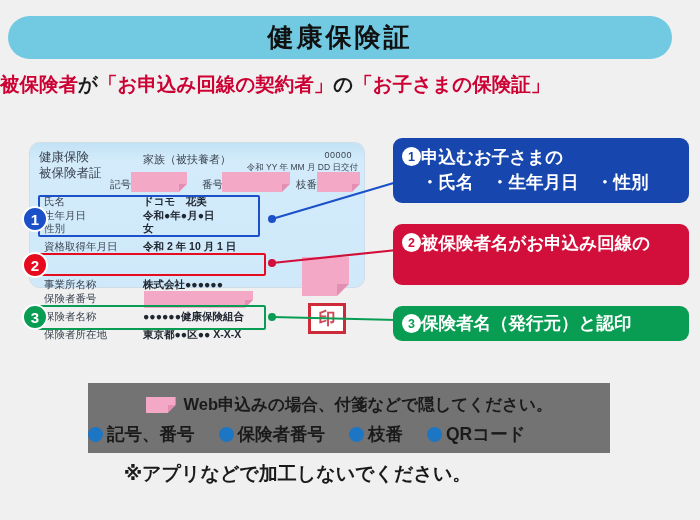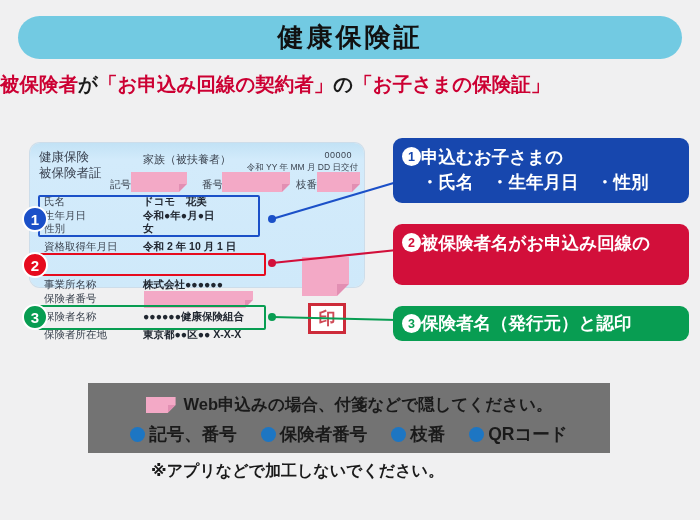--- a/index.html
+++ b/index.html
@@ -6,21 +6,21 @@
   body {
     width:700px; height:520px;
     background:#f0f0f1;
     font-family:"Liberation Sans","DejaVu Sans",sans-serif;
     color:#1a1a1a;
   }
   .page { position:relative; width:700px; height:520px; overflow:hidden; background:#f0f0f1; }
 
   
   .title-pill {
-    position:absolute; left:18px; top:16px; width:664px; height:43px;
+    position:absolute; left:8px; top:16px; width:664px; height:43px;
     background:#72cae2; border-radius:22px;
     display:flex; align-items:center; justify-content:center;
     font-size:26px; font-weight:bold; letter-spacing:3px; color:#111;
   }
 
   
   .subtitle {
     position:absolute; top:71px; left:0; width:700px; text-align:left;
     font-size:19.5px; font-weight:bold; color:#1a1a1a; white-space:nowrap;
   }
@@ -101,28 +101,28 @@
   .ann.green .lines { padding-top:5px; line-height:25px; }
 
   
   .legend { position:absolute; left:88px; top:383px; width:522px; height:70px; background:#737373; z-index:2; }
   .legend-row1 {
     display:flex; justify-content:center; align-items:center; gap:8px;
     margin-top:11px; font-size:16.5px; font-weight:600; color:#1a1a1a;
   }
   .legend-sticky { position:relative; width:30px; height:16px; flex:0 0 auto; }
   .legend-row2 {
-    display:flex; justify-content:center; align-items:center; gap:24px;
+    display:flex; align-items:center; gap:24px;
     margin-top:6px; font-size:17.5px; font-weight:600; color:#1a1a1a;
   }
   .legend-item { display:flex; align-items:center; gap:4px; white-space:nowrap; }
   .dot { width:15px; height:15px; border-radius:50%; background:#1d76c3; flex:0 0 auto; }
 
   
-  .note { position:absolute; top:461px; left:0; width:595px; text-align:center; font-size:16px; font-weight:600; color:#1a1a1a; }
+  .note { position:absolute; top:461px; left:0; width:595px; text-align:center; font-size:19px; font-weight:600; color:#1a1a1a; }
 </style>
 </head>
 <body>
 
 <div class="page">
 
   <div class="title-pill">
     <span>健康保険証</span>
   </div>
 

